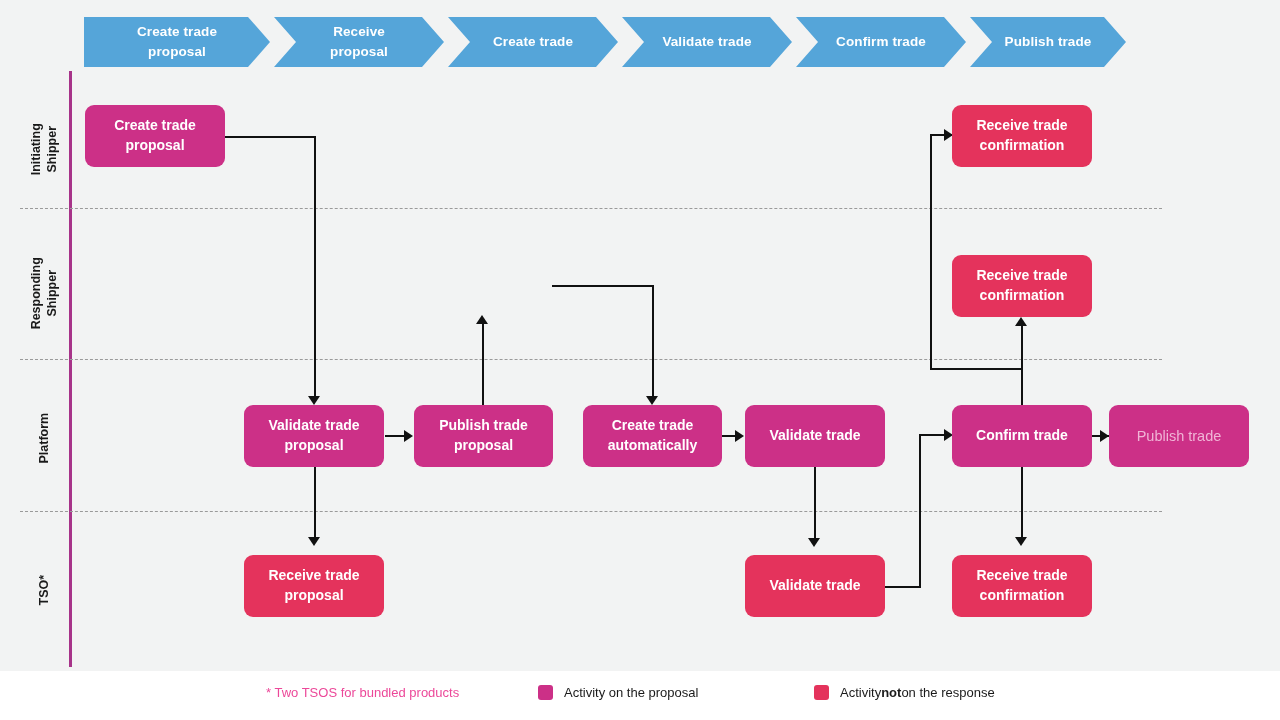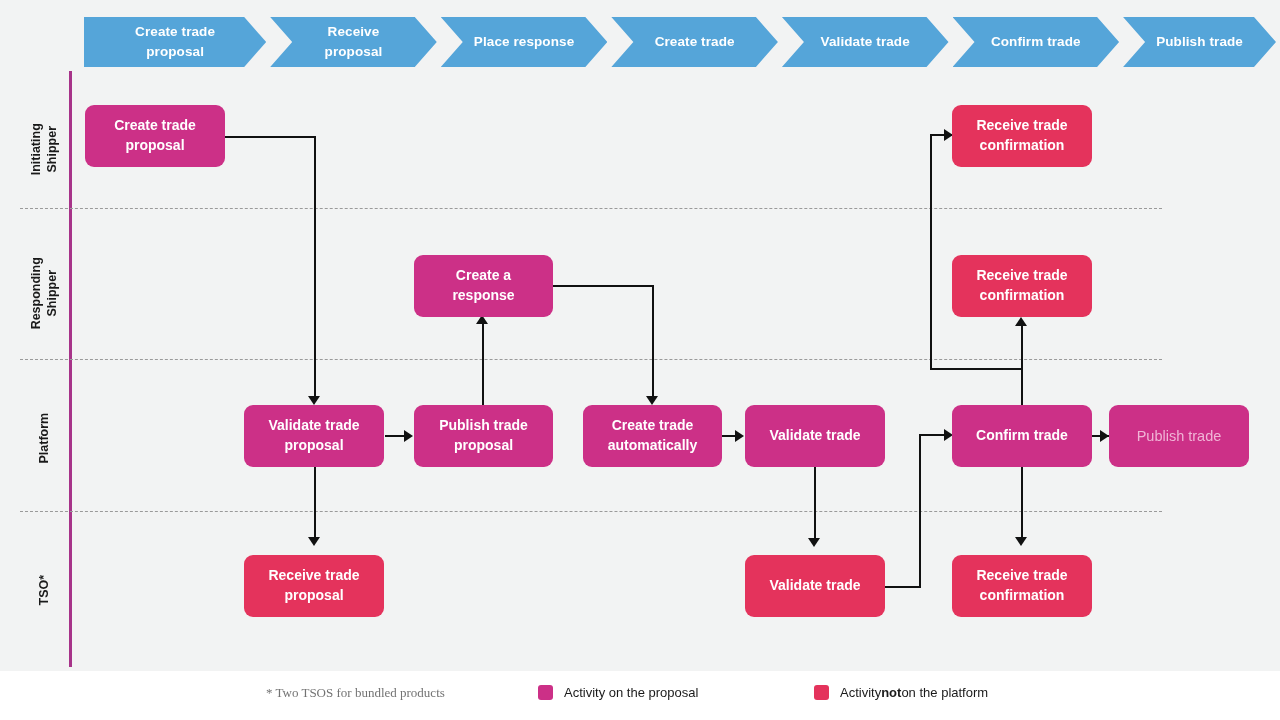--- a/index.html
+++ b/index.html
@@ -157,41 +157,38 @@
   }
   .swatch {
     width: 15px;
     height: 15px;
     border-radius: 3px;
     margin-right: 11px;
     flex: none;
   }
   .swatch.on-platform { background: #cc3087; }
   .swatch.off-platform { background: #e4335c; }
-  .legend-note { color: #737373; font-family: Liberation Serif, serif; }
+  .legend-note { color: #ec4899; }
   .legend-strong { font-weight: bold; }
 </style>
 </head>
 <body>
 
 <div id="root">
 
   <div class="canvas"></div>
 
   <div class="chevron-bar">
     <div class="chevron first" style="width:186px">
       <span style="white-space: pre-line;">Create trade
 proposal</span>
     </div>
     <div class="chevron" style="width:170px">
       <span style="white-space: pre-line;">Receive
 proposal</span>
-    </div>
-    <div class="chevron" style="width:170px">
-      <span>Place response</span>
     </div>
     <div class="chevron" style="width:170px">
       <span>Create trade</span>
     </div>
     <div class="chevron" style="width:170px">
       <span>Validate trade</span>
     </div>
     <div class="chevron" style="width:170px">
       <span>Confirm trade</span>
     </div>
@@ -253,22 +250,20 @@
   <div class="conn h" style="left:930px; top:368px; width:92px;"></div>
   <div class="conn v" style="left:930px; top:134px; height:236px;"></div>
   <div class="conn h" style="left:930px; top:134px; width:22px;"></div>
   <div class="arrow right" style="left:944px; top:129px;"></div>
 
   <div class="node on-platform" style="left: 85px; top: 105px; width: 140px; height: 62px; white-space: pre-line;">Create trade
 proposal</div>
   <div class="node off-platform" style="left: 952px; top: 105px; width: 140px; height: 62px; white-space: pre-line;">Receive trade
 confirmation</div>
 
-  <div class="node on-platform" style="left: 414px; top: 255px; width: 139px; height: 62px; white-space: pre-line;">Create a
-response</div>
   <div class="node off-platform" style="left: 952px; top: 255px; width: 140px; height: 62px; white-space: pre-line;">Receive trade
 confirmation</div>
 
   <div class="node on-platform" style="left: 244px; top: 405px; width: 140px; height: 62px; white-space: pre-line;">Validate trade
 proposal</div>
   <div class="node on-platform" style="left: 414px; top: 405px; width: 139px; height: 62px; white-space: pre-line;">Publish trade
 proposal</div>
   <div class="node on-platform" style="left: 583px; top: 405px; width: 139px; height: 62px; white-space: pre-line;">Create trade
 automatically</div>
   <div class="node on-platform" style="left:745px; top:405px; width:140px; height:62px;">Validate trade</div>
@@ -286,17 +281,17 @@
       <span class="legend-note">* Two TSOS for bundled products</span>
     </div>
     <div class="legend-item" style="left:538px; top:14px;">
       <span class="swatch on-platform"></span>
       <span>Activity on the proposal</span>
     </div>
     <div class="legend-item" style="left:814px; top:14px;">
       <span class="swatch off-platform"></span>
       <span>Activity </span>
       <span class="legend-strong">not</span>
-      <span> on the platform</span>
+      <span> on the response</span>
     </div>
   </div>
 
 </div>
 
 </body></html>

